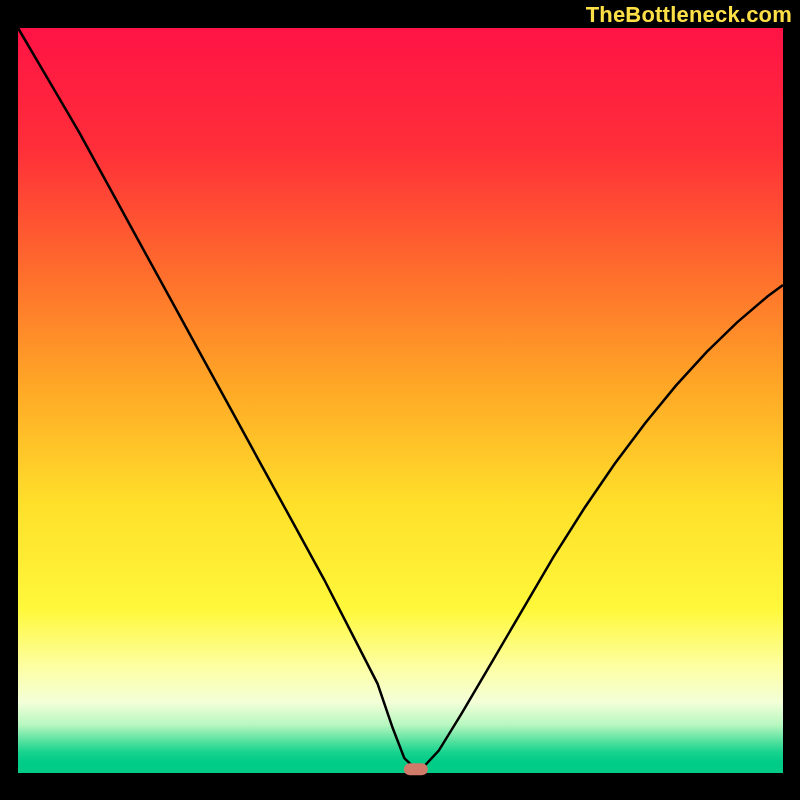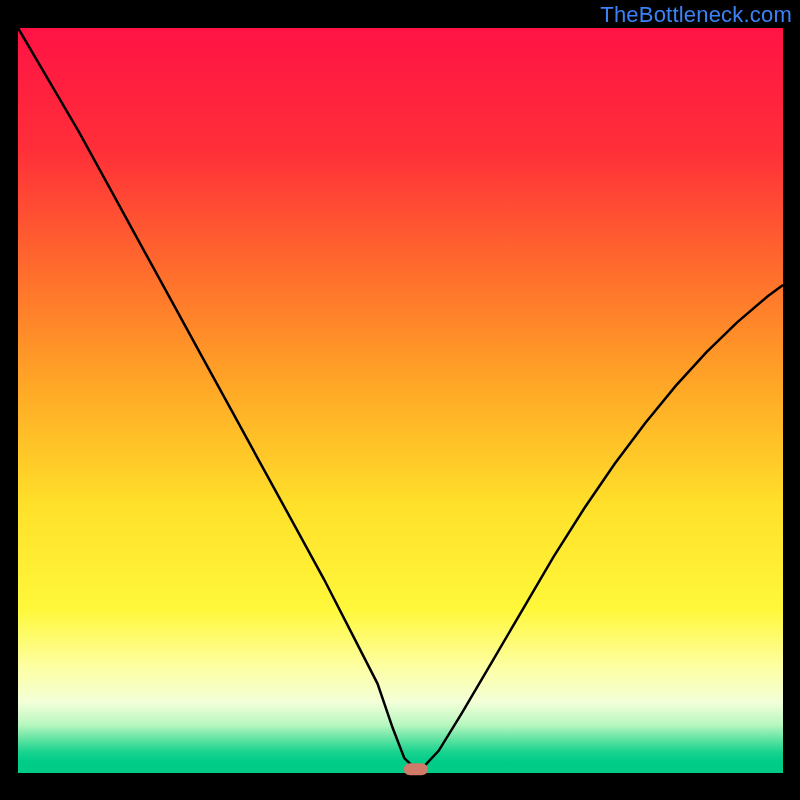--- a/index.html
+++ b/index.html
@@ -15,22 +15,22 @@
     width: 800px;
     height: 800px;
     background: #000;
   }
   .watermark {
     position: absolute;
     top: 2px;
     right: 8px;
     font-family: Arial, Helvetica, sans-serif;
     font-size: 22px;
-    font-weight: 400;
-    color: #3b82f6;
+    font-weight: 700;
+    color: #fde047;
     letter-spacing: 0.2px;
     z-index: 4;
   }
   svg.plot {
     position: absolute;
     left: 0;
     top: 0;
     width: 800px;
     height: 800px;
     z-index: 1;

